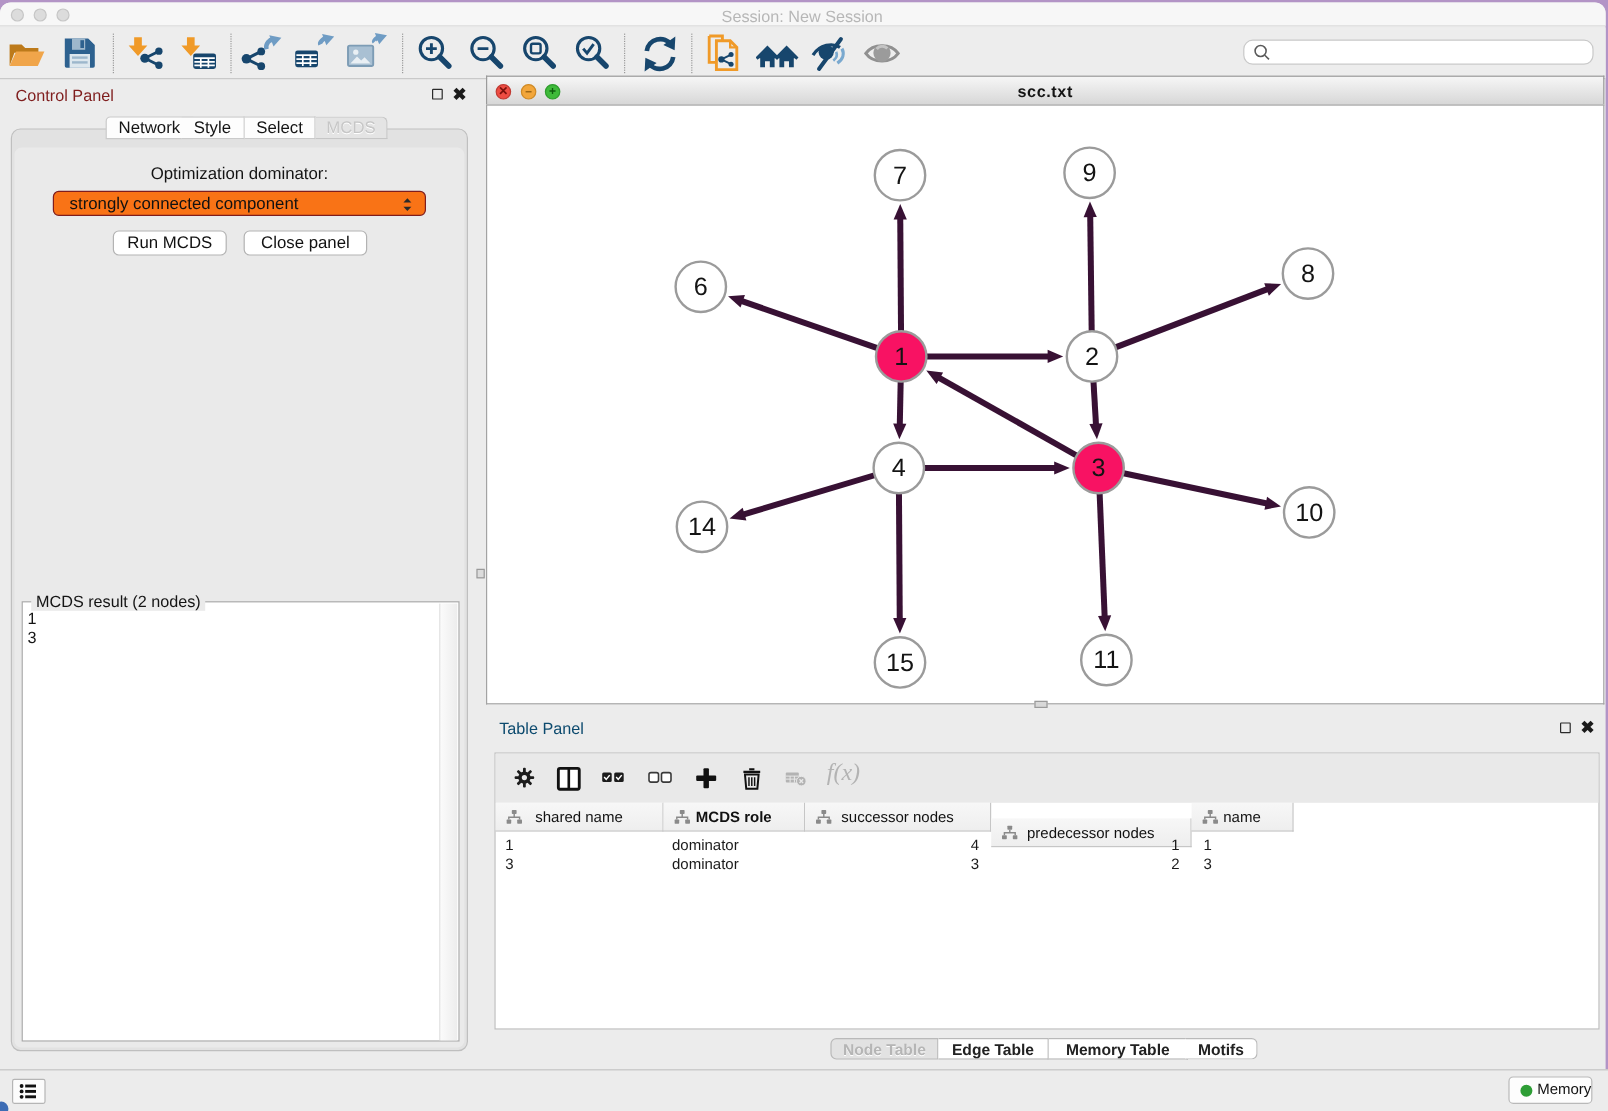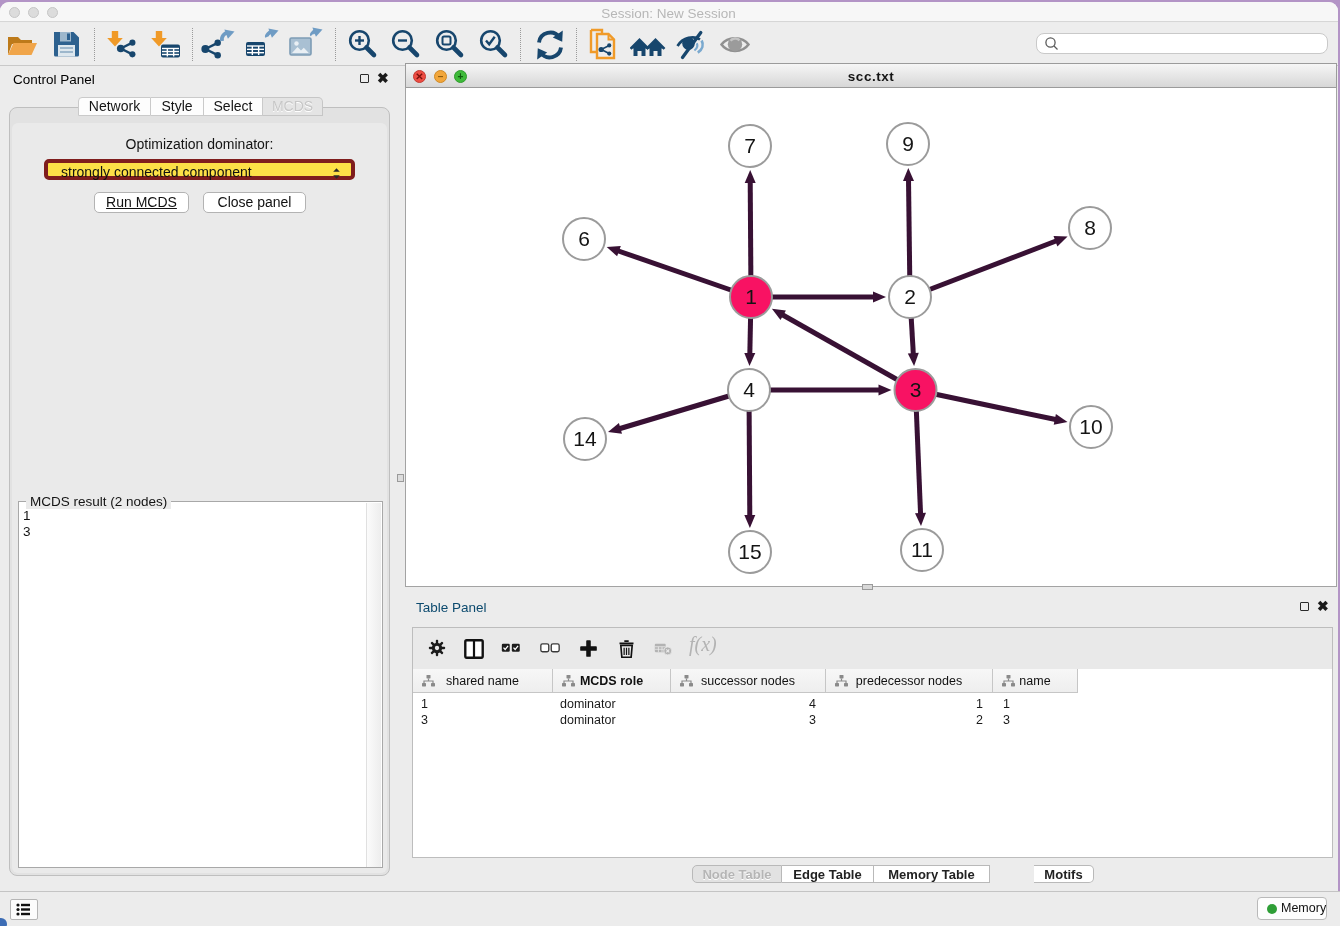--- a/index.html
+++ b/index.html
@@ -7,28 +7,28 @@
 body { background:#b394c6; font-family:"Liberation Sans", sans-serif; position:relative; }
 .abs { position:absolute; }
 #app { left:0; top:2px; width:1337.5px; height:924px; background:#ececec; border-radius:9px 9px 0 0; }
 #titlebar { left:0; top:2px; width:1337.5px; height:20px; background:#f7f7f7; border-radius:9px 9px 0 0; border-bottom:1px solid #d6d6d6; }
 .tl { position:absolute; width:11px; height:11px; border-radius:50%; background:#dcdcdc; border:1px solid #c6c6c6; top:7px; }
 #wintitle { left:0; top:6px; width:1337px; text-align:center; font-size:13.5px; color:#b7b7b7; }
 #toolbar { left:0; top:23px; width:1337.5px; height:43px; background:#ededed; border-bottom:1px solid #c9c9c9; }
 .tsep { position:absolute; top:28px; height:33px; width:0; border-left:1px dotted #9a9a9a; }
 #search { left:1036px; top:33px; width:292px; height:21px; background:#fff; border:1px solid #c9c9c9; border-radius:8px; }
 
-#cp-title { left:13px; top:72px; font-size:13.5px; color:#000000; }
+#cp-title { left:13px; top:72px; font-size:13.5px; color:#7f1d1d; }
 #cp-float { left:360px; top:74px; width:9px; height:9px; border:1.6px solid #2a2a2a; border-radius:1px; }
 #cp-close { left:377px; top:70px; font-size:14px; font-weight:bold; color:#1a1a1a; }
 #cp-panel { left:9px; top:107px; width:381px; height:769px; background:#e2e2e2; border:1px solid #bfbfbf; border-radius:8px; }
 #cp-inner { left:12px; top:123px; width:375px; height:750px; background:#eaeaea; border-radius:6px; }
 .tab { position:absolute; top:97px; height:19px; background:#fdfdfd; border:1px solid #cacaca; color:#151515; font-size:14px; text-align:center; line-height:17px; }
 #opt-label { left:9px; top:136px; width:381px; text-align:center; font-size:14px; color:#141414; }
-#dropdown { left:44px; top:159px; width:311px; height:21px; background:#fde047; border:4px solid #7f1d1d; border-radius:5px; font-size:14px; color:#111; line-height:19px; padding-left:13px; }
+#dropdown { left:44px; top:159px; width:311px; height:21px; background:#f97316; border:1px solid #7f1d1d; border-radius:5px; font-size:14px; color:#111; line-height:19px; padding-left:13px; }
 .btn { position:absolute; top:192px; height:21px; background:#fff; border:1px solid #b3b3b3; border-radius:5px; font-size:14px; color:#111; text-align:center; line-height:19px; }
 #fieldset { left:18px; top:501px; width:365px; height:367px; background:#fff; border:1px solid #a8a8a8; }
 #fs-label { left:26px; top:494px; background:#eaeaea; padding:0 4px; font-size:13.5px; color:#141414; }
 #fs-text { left:23px; top:508px; font-size:13.5px; color:#141414; line-height:16.3px; }
 #fs-scroll { right:1px; top:1px; width:15px; height:364px; background:linear-gradient(to right,#fbfbfb,#ededed); border-left:1px solid #e0e0e0; }
 #splitter-h { left:397px; top:474px; width:7px; height:8px; background:#dcdcdc; border:1px solid #9a9a9a; }
 
 #net-titlebar { left:405px; top:63px; width:932px; height:24px; background:linear-gradient(#f6f6f6,#d7d7d7); border:1px solid #9b9b9b; border-bottom:none; }
 #net-title { left:405px; top:69px; width:932px; text-align:center; font-size:13.5px; color:#141414; font-weight:bold; letter-spacing:0.5px;}
 .mac { position:absolute; top:70px; width:13px; height:13px; border-radius:50%; font-size:10px; font-weight:bold; text-align:center; line-height:12px; }
@@ -183,32 +183,32 @@
       <circle cx="6.5" cy="6.5" r="4.6" stroke="#5a5a5a" stroke-width="1.3" fill="none"></circle>
       <line x1="10" y1="10" x2="13.5" y2="13.5" stroke="#5a5a5a" stroke-width="1.3"></line>
     </svg>
   </div>
 
 <div class="abs" id="cp-title">Control Panel</div>
 <div class="abs" id="cp-float"></div>
 <div class="abs" id="cp-close">✖</div>
 <div class="abs" id="cp-panel"></div>
 <div class="abs" id="cp-inner"></div>
-<div class="abs tab" style="left:78px; width:73px; border-radius:4px 0 0 0;">Network</div>
+<div class="abs tab" style="left:88px; width:73px; border-radius:4px 0 0 0;">Network</div>
 <div class="abs tab" style="left:151px; width:53px; border-left:none;">Style</div>
 <div class="abs tab" style="left:204px; width:59px; border-left:none;">Select</div>
 <div class="abs tab" style="left:263px; width:60px; border-left:none; background:#e4e4e4; color:#c6c6c6; border-color:#c6c6c6; border-radius:0 5px 0 0; text-shadow:0 1px 0 #fff;">MCDS</div>
 <div class="abs" id="opt-label">Optimization dominator:</div>
 <div class="abs" id="dropdown">strongly connected component
   <svg style="position:absolute; right:10px; top:4px;" width="9" height="13" viewBox="0 0 9 13">
       <path d="M1.2 4.8 L4.5 1.2 L7.8 4.8z" fill="#2a2a2a"></path>
       <path d="M1.2 8.2 L4.5 11.8 L7.8 8.2z" fill="#2a2a2a"></path>
     </svg>
 </div>
-<div class="abs btn" style="left:94px; width:95px;text-decoration:underline;">Run MCDS</div>
+<div class="abs btn" style="left:94px; width:95px;">Run MCDS</div>
 <div class="abs btn" style="left:203px; width:103px;">Close panel</div>
 <div class="abs" id="fieldset">
     <div class="abs" id="fs-scroll"></div>
   </div>
 <div class="abs" id="fs-label">MCDS result (2 nodes)</div>
 <div class="abs" id="fs-text">1<br>3</div>
 <div class="abs" id="splitter-h"></div>
 
 <div class="abs" id="net-titlebar"></div>
 <div class="abs" id="net-title">scc.txt</div>
@@ -344,21 +344,21 @@
   </div>
 <div class="hcell" style="left:671px; width:155px;">
     <svg class="hicon" width="13" height="12" viewBox="0 0 13 12">
       <rect x="4.5" y="0" width="4" height="3.4" rx="0.6" fill="#8a8a8a"></rect>
       <rect x="0" y="8" width="4" height="3.4" rx="0.6" fill="#8a8a8a"></rect>
       <rect x="9" y="8" width="4" height="3.4" rx="0.6" fill="#8a8a8a"></rect>
       <path d="M6.5 3.4 V6 M2 8 V6 H11 V8" stroke="#8a8a8a" stroke-width="1.2" fill="none"></path>
     </svg>
     <div class="hlabel">successor nodes</div>
   </div>
-<div class="hcell" style="left:826px; width:167px;">
+<div class="hcell" style="left:826px; width:167px;margin-top:13px;">
     <svg class="hicon" width="13" height="12" viewBox="0 0 13 12">
       <rect x="4.5" y="0" width="4" height="3.4" rx="0.6" fill="#8a8a8a"></rect>
       <rect x="0" y="8" width="4" height="3.4" rx="0.6" fill="#8a8a8a"></rect>
       <rect x="9" y="8" width="4" height="3.4" rx="0.6" fill="#8a8a8a"></rect>
       <path d="M6.5 3.4 V6 M2 8 V6 H11 V8" stroke="#8a8a8a" stroke-width="1.2" fill="none"></path>
     </svg>
     <div class="hlabel">predecessor nodes</div>
   </div>
 <div class="hcell" style="left:993px; width:85px;">
     <svg class="hicon" width="13" height="12" viewBox="0 0 13 12">
@@ -375,21 +375,21 @@
 <div class="cell" style="left:826px; top:697px; width:157px; text-align:right;">1</div>
 <div class="cell" style="left:1003px; top:697px;">1</div>
 <div class="cell" style="left:421px; top:713px;">3</div>
 <div class="cell" style="left:560px; top:713px;">dominator</div>
 <div class="cell" style="left:671px; top:713px; width:145px; text-align:right;">3</div>
 <div class="cell" style="left:826px; top:713px; width:157px; text-align:right;">2</div>
 <div class="cell" style="left:1003px; top:713px;">3</div>
 <div class="abs btab" style="left:692px; width:90px; border-radius:5px 0 0 5px; background:#e2e2e2; color:#b5b5b5; text-shadow:0 1px 0 #fff;">Node Table</div>
 <div class="abs btab" style="left:782px; width:92px; border-left:none;">Edge Table</div>
 <div class="abs btab" style="left:874px; width:116px; border-left:none;">Memory Table</div>
-<div class="abs btab" style="left:1034px; width:60px; border-left:none; border-radius:0 5px 5px 0;">Motifs</div>
+<div class="abs btab" style="left:988px; width:60px; border-left:none; border-radius:0 5px 5px 0;">Motifs</div>
 
 <div class="abs" id="statusbar"></div>
 <div class="abs" id="list-btn">
   <svg width="26" height="19" viewBox="0 0 26 19">
     <circle cx="7" cy="5" r="1.6" fill="#111"></circle>
       <circle cx="7" cy="9.5" r="1.6" fill="#111"></circle>
       <circle cx="7" cy="14" r="1.6" fill="#111"></circle>
     <rect x="10" y="3.8" width="9" height="2.4" fill="#111"></rect>
       <rect x="10" y="8.3" width="9" height="2.4" fill="#111"></rect>
       <rect x="10" y="12.8" width="9" height="2.4" fill="#111"></rect>

